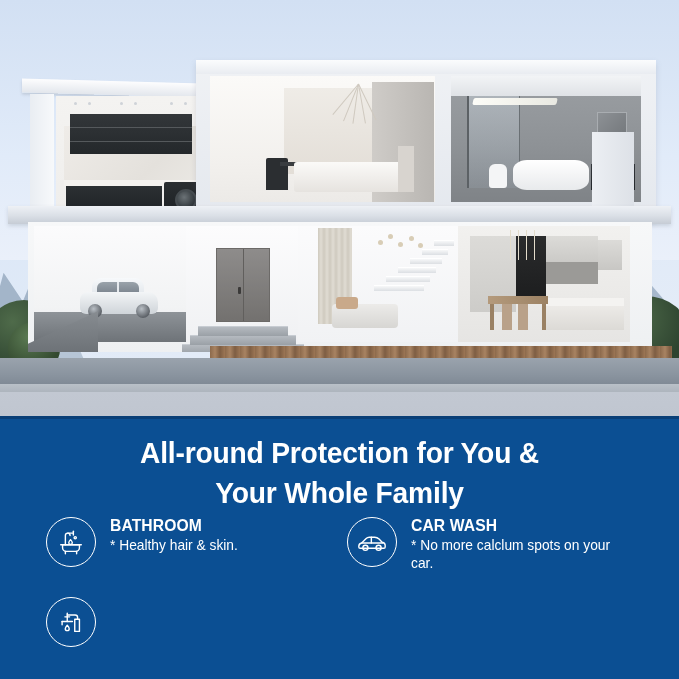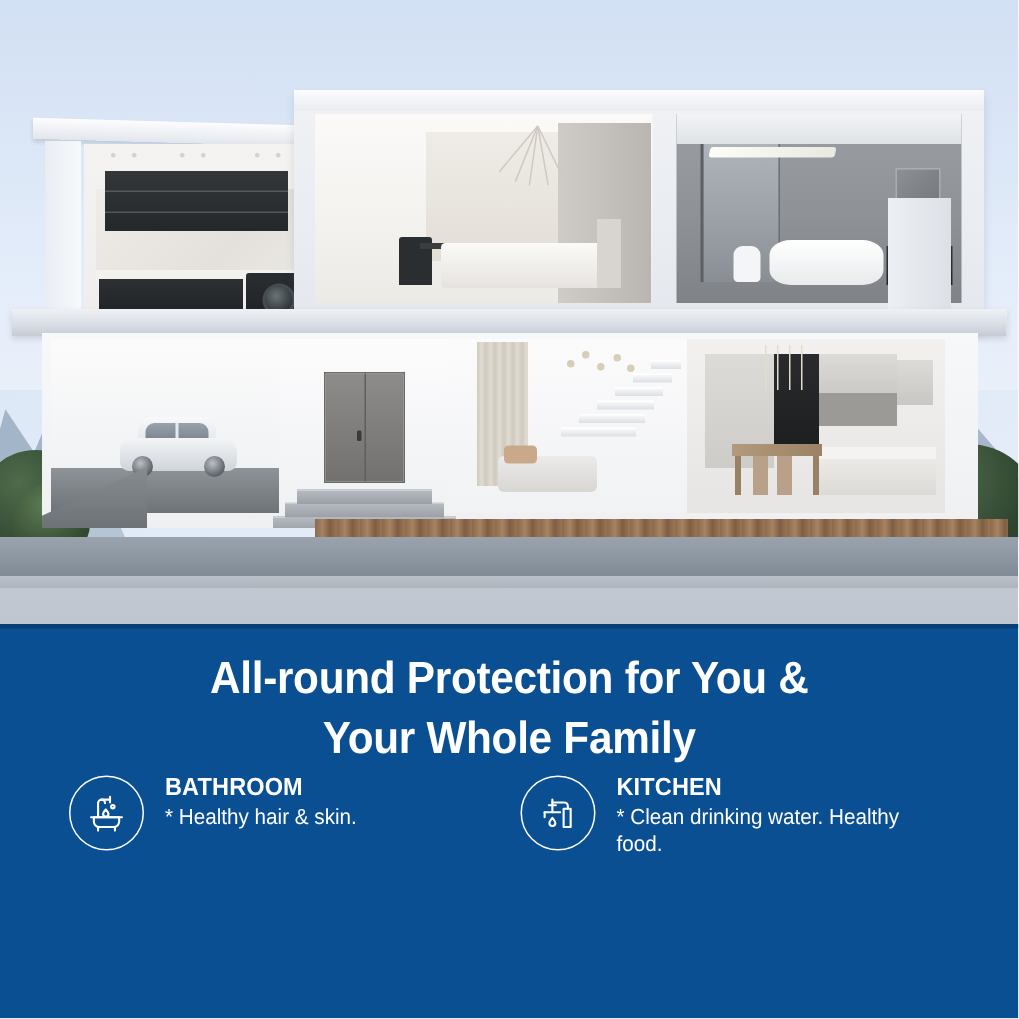--- a/index.html
+++ b/index.html
@@ -663,35 +663,46 @@
             <path d="M15.5 13.5c1.2 1.4 1.9 2.4 1.9 3.2a1.9 1.9 0 1 1-3.8 0c0-.8.7-1.8 1.9-3.2z"></path>
           </svg>
         </div>
         <div class="feature-text">
           <p class="feature-title">BATHROOM</p>
           <p class="feature-desc">* Healthy hair &amp; skin.</p>
         </div>
       </div>
 
 
+      <div class="feature">
+        <div class="feature-icon">
+          <svg width="32" height="32" viewBox="0 0 34 34" fill="none" stroke="#ffffff" stroke-width="1.5" stroke-linecap="round" stroke-linejoin="round">
+            <path d="M3 21.5c0-2 1.3-3 3-3.4l4.5-4.6c1-1 2.3-1.6 3.7-1.6h5.6c1.8 0 3.4.7 4.7 2l3.3 3.4c2.2.5 3.2 1.6 3.2 3.2v1.8c0 .8-.6 1.4-1.4 1.4H4.4c-.8 0-1.4-.6-1.4-1.4z"></path>
+            <path d="M6 18.1h22.8"></path>
+            <path d="M16.3 12v6.1"></path>
+            <circle cx="10" cy="23.2" r="2.7"></circle>
+            <circle cx="24" cy="23.2" r="2.7"></circle>
+          </svg>
+        </div>
+        <div class="feature-text">
+          <p class="feature-title">CAR WASH</p>
+          <p class="feature-desc">* No more calclum spots on your car.</p>
+        </div>
+      </div>
 
       <div class="feature">
         <div class="feature-icon">
           <svg width="30" height="30" viewBox="0 0 32 32" fill="none" stroke="#ffffff" stroke-width="1.5" stroke-linecap="round" stroke-linejoin="round">
             <path d="M12 8.5h8.5a2.5 2.5 0 0 1 2.5 2.5v2"></path>
             <path d="M12 6.5v4"></path>
             <path d="M9.5 10.5h5"></path>
             <path d="M12 10.5v5"></path>
             <path d="M6.5 15.5h11"></path>
             <path d="M6.5 15.5v3.5"></path>
             <path d="M20 13h5v13h-5z"></path>
             <path d="M12 19.5c1.3 1.6 2.1 2.7 2.1 3.6a2.1 2.1 0 1 1-4.2 0c0-.9.8-2 2.1-3.6z"></path>
           </svg>
         </div>
-        <div class="feature-text">
-          <p class="feature-title">KITCHEN</p>
-          <p class="feature-desc">* Clean drinking water. Healthy food.</p>
-        </div>
       </div>
 
     </div>
   </div>
 </div>
 
 </body></html>

